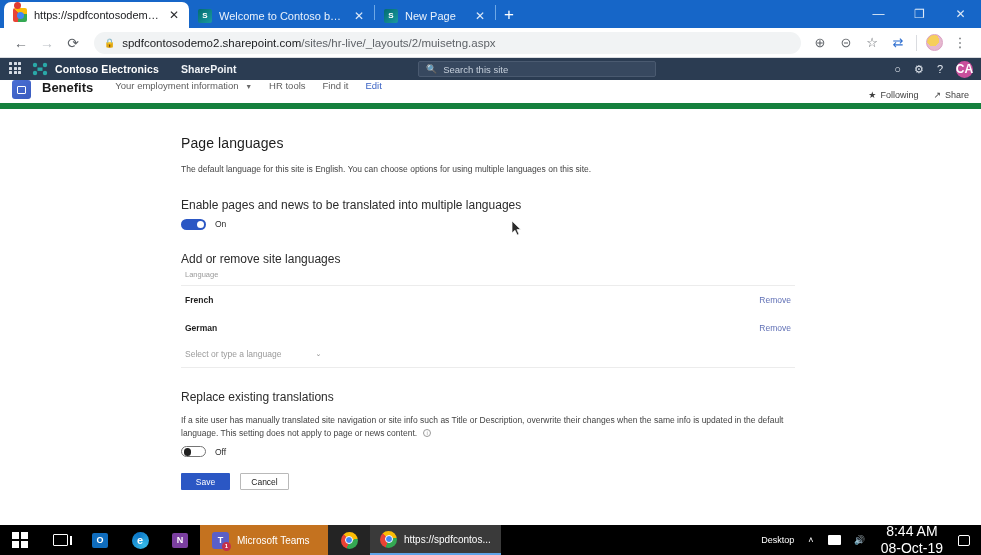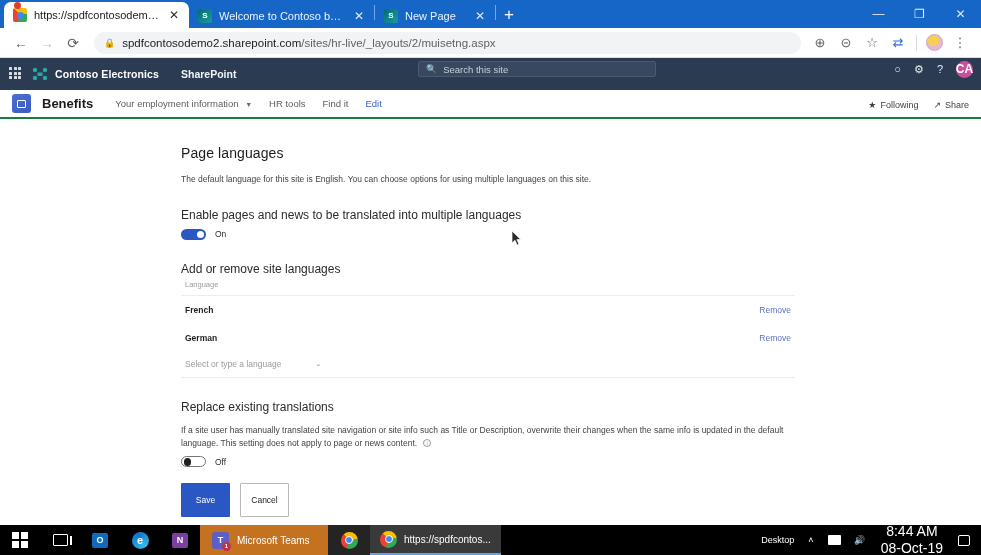--- a/index.html
+++ b/index.html
@@ -92,21 +92,21 @@
   .omni-actions .navbtn { font-size:13px; }
   .vsep { width:1px; height:16px; background:#dadce0; margin:0 5px; }
   .avatar-chrome {
     width:17px; height:17px; border-radius:50%;
     background:radial-gradient(circle at 40% 35%, #f6cf5b 0 45%, #e6b7cf 46% 100%);
     border:1px solid #d9a0c2; margin:0 4px;
   }
 
   
   .suitebar {
-    height:32px; background:#2b3c52; display:flex; align-items:center;
+    height:22px; background:#2b3c52; display:flex; align-items:center;
     padding:0 9px; color:#fff; font-size:10.5px; position:relative;
   }
   .waffle { width:14px; height:14px; display:grid; grid-template-columns:repeat(3,3px);
     grid-template-rows:repeat(3,3px); gap:1.5px; margin-right:9px; }
   .waffle i { background:#d7dde6; border-radius:.5px; display:block; }
   .sp-logo {
     width:16px; height:14px; margin-right:7px; display:flex; align-items:center;
   }
   .brand { font-weight:bold; font-size:10.5px; letter-spacing:.1px; margin-right:22px; white-space:nowrap;}
   .suite-app { font-weight:bold; font-size:10.5px; color:#f0f3f7; }
@@ -121,22 +121,22 @@
     display:flex; align-items:center; gap:13px; font-size:11px; color:#e4e9f0;
   }
   .me-pill {
     width:17px; height:17px; border-radius:50%; background:#c94f9c;
     color:#fff; font-size:12px; font-weight:bold;
     display:flex; align-items:center; justify-content:center;
   }
 
   
   .siteheader {
-    height:29px; background:#fff; display:flex; align-items:center;
-    padding:0 0 0 12px; position:relative; border-bottom:2px solid #15803d;
+    height:29px; background:#fff; display:flex; align-items:flex-start;
+    padding:0 0 0 12px; position:relative; border-bottom:6px solid #15803d;
   }
   .site-logo {
     width:19px; height:19px; border-radius:3px;
     background:linear-gradient(145deg,#4a6fd4,#3a5bbf);
     display:flex; align-items:center; justify-content:center; margin-right:11px;
   }
   .site-logo span {
     width:9px; height:8px; border:1.4px solid #fff; border-radius:1px; display:block;
   }
   .site-title { font-size:13px; font-weight:bold; color:#1b1b1b; margin-right:22px; }
@@ -193,21 +193,21 @@
   .lang-picker .chev { margin-left:34px; font-size:7px; color:#8a8a8a; }
 
   .info-i {
     display:inline-flex; align-items:center; justify-content:center;
     width:8px; height:8px; border:1px solid #9a9a9a; border-radius:50%;
     font-size:6px; color:#9a9a9a; margin-left:6px; vertical-align:1px;
   }
 
   .btnrow { display:flex; gap:10px; margin-top:16px; }
   .btn {
-    min-width:49px; height:34px; font-size:8.5px; border-radius:1px;
+    min-width:49px; height:17px; font-size:8.5px; border-radius:1px;
     display:flex; align-items:center; justify-content:center; padding:0 9px;
   }
   .btn.primary { background:#2b57c4; color:#fff; }
   .btn.secondary { background:#fff; color:#222; border:1px solid #b9b9b9; }
 
   
   .cursor { position:absolute; left:512px; top:112px; width:11px; height:15px; }
 
   
   .taskbar {

